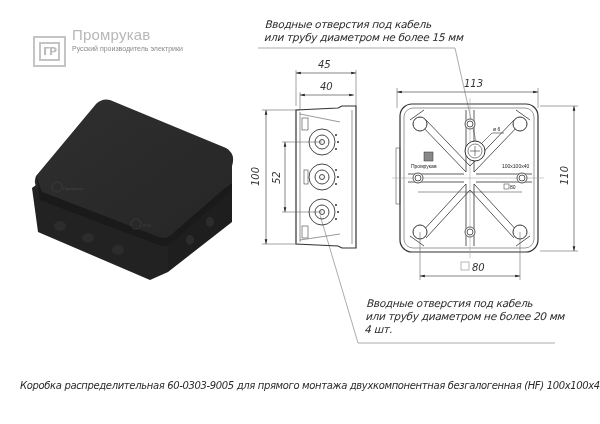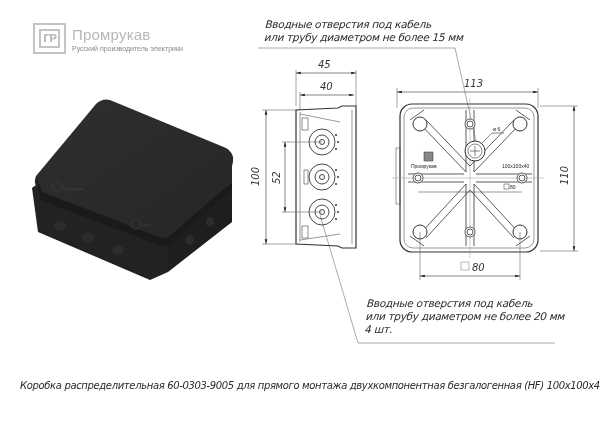--- a/index.html
+++ b/index.html
@@ -1,17 +1,17 @@
 <!DOCTYPE html>
 <html><head>
 <meta charset="utf-8">
 <style>
   html,body{margin:0;padding:0;background:#fff;}
   body{width:600px;height:424px;position:relative;overflow:hidden;font-family:"DejaVu Sans",sans-serif;}
-  .logo{position:absolute;left:33px;top:23px;width:33px;height:31px;border:2px solid #c4c4c4;box-sizing:border-box;display:flex;align-items:center;justify-content:center;}
+  .logo{position:absolute;left:33px;top:36px;width:33px;height:31px;border:2px solid #c4c4c4;box-sizing:border-box;display:flex;align-items:center;justify-content:center;}
   .logo-inner{width:21px;height:19px;border:2px solid #c4c4c4;box-sizing:border-box;color:#bcbcbc;font-size:11px;line-height:15px;text-align:center;font-weight:bold;letter-spacing:-1px;}
   .brand{position:absolute;left:72px;top:26px;color:#b8b8b8;font-size:15px;letter-spacing:0.2px;font-family:"Liberation Sans",sans-serif;}
   .tagline{position:absolute;left:72px;top:45px;color:#8a8a8a;font-size:7px;font-family:"Liberation Sans",sans-serif;}
   .note{position:absolute;font-style:italic;color:#2a2a2a;font-size:10.5px;line-height:13px;font-family:"DejaVu Sans",sans-serif;letter-spacing:-0.3px;transform:skewX(-4deg);}
   .caption{position:absolute;left:20px;top:380px;width:580px;font-style:italic;color:#2a2a2a;font-size:10px;letter-spacing:-0.35px;font-family:"DejaVu Sans",sans-serif;white-space:nowrap;}
   svg{position:absolute;left:0;top:0;}
   .dim{font-style:italic;font-family:"DejaVu Sans",sans-serif;font-size:10px;fill:#333;}
   .small{font-family:"Liberation Sans",sans-serif;font-size:5px;fill:#222;}
 </style>
 </head>

